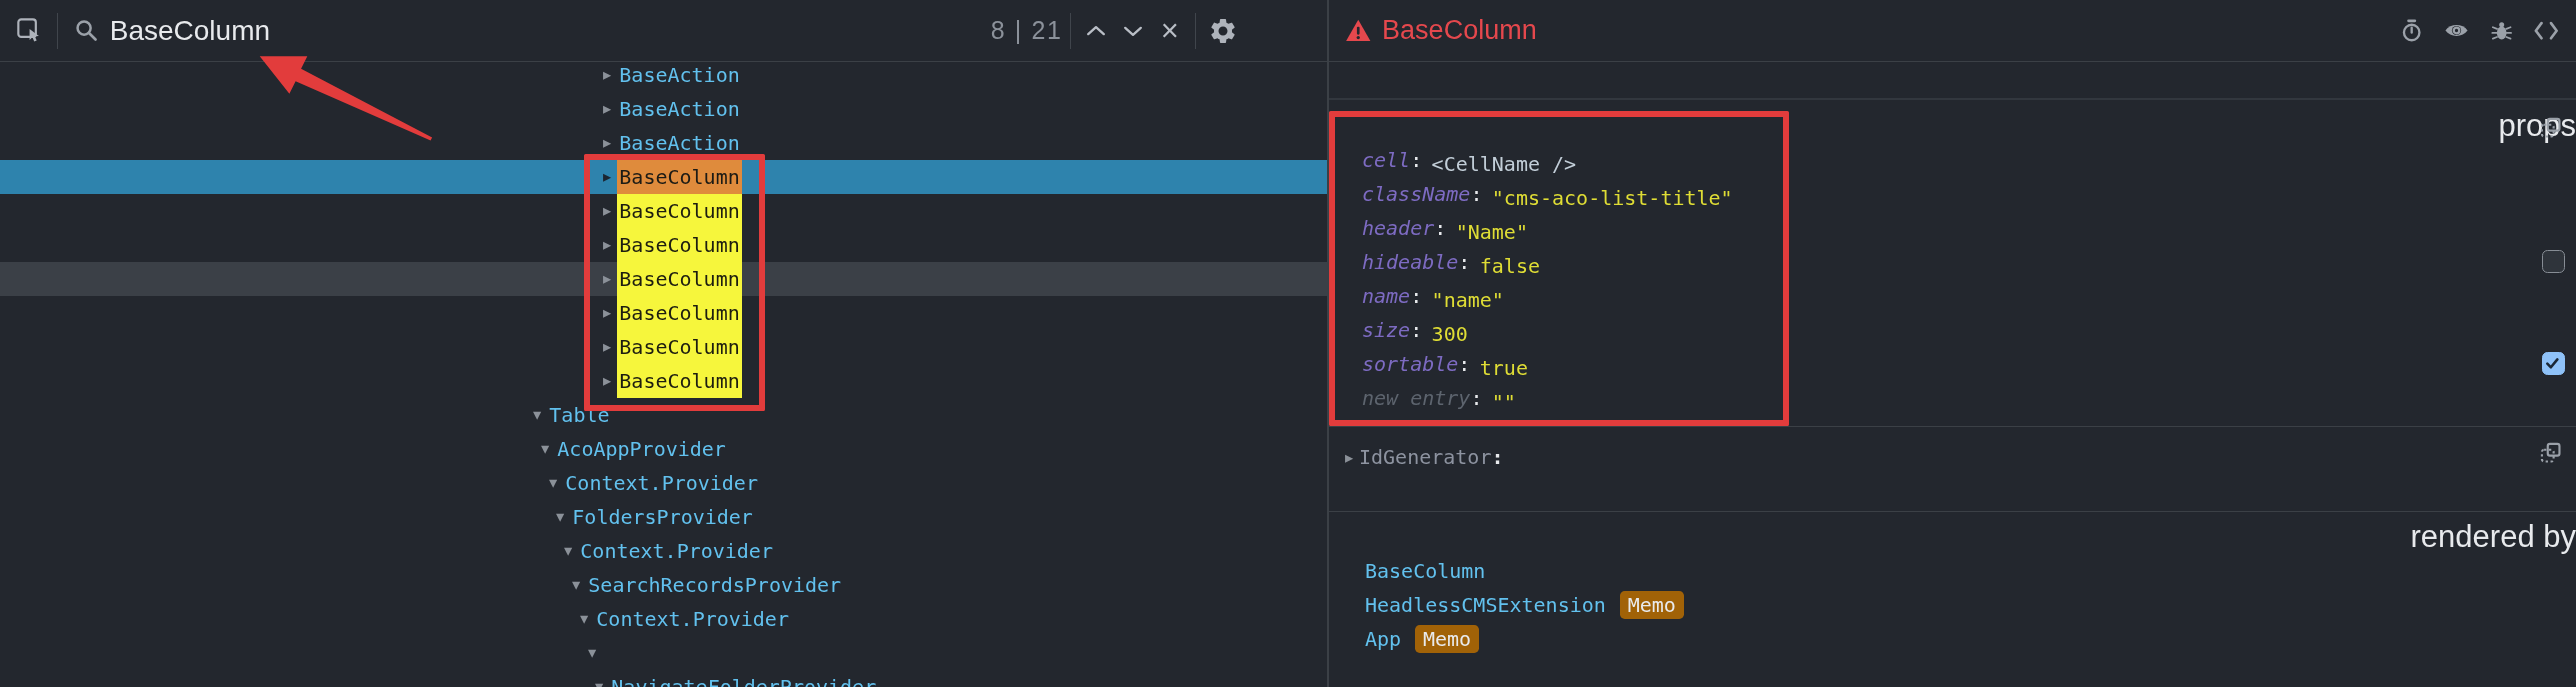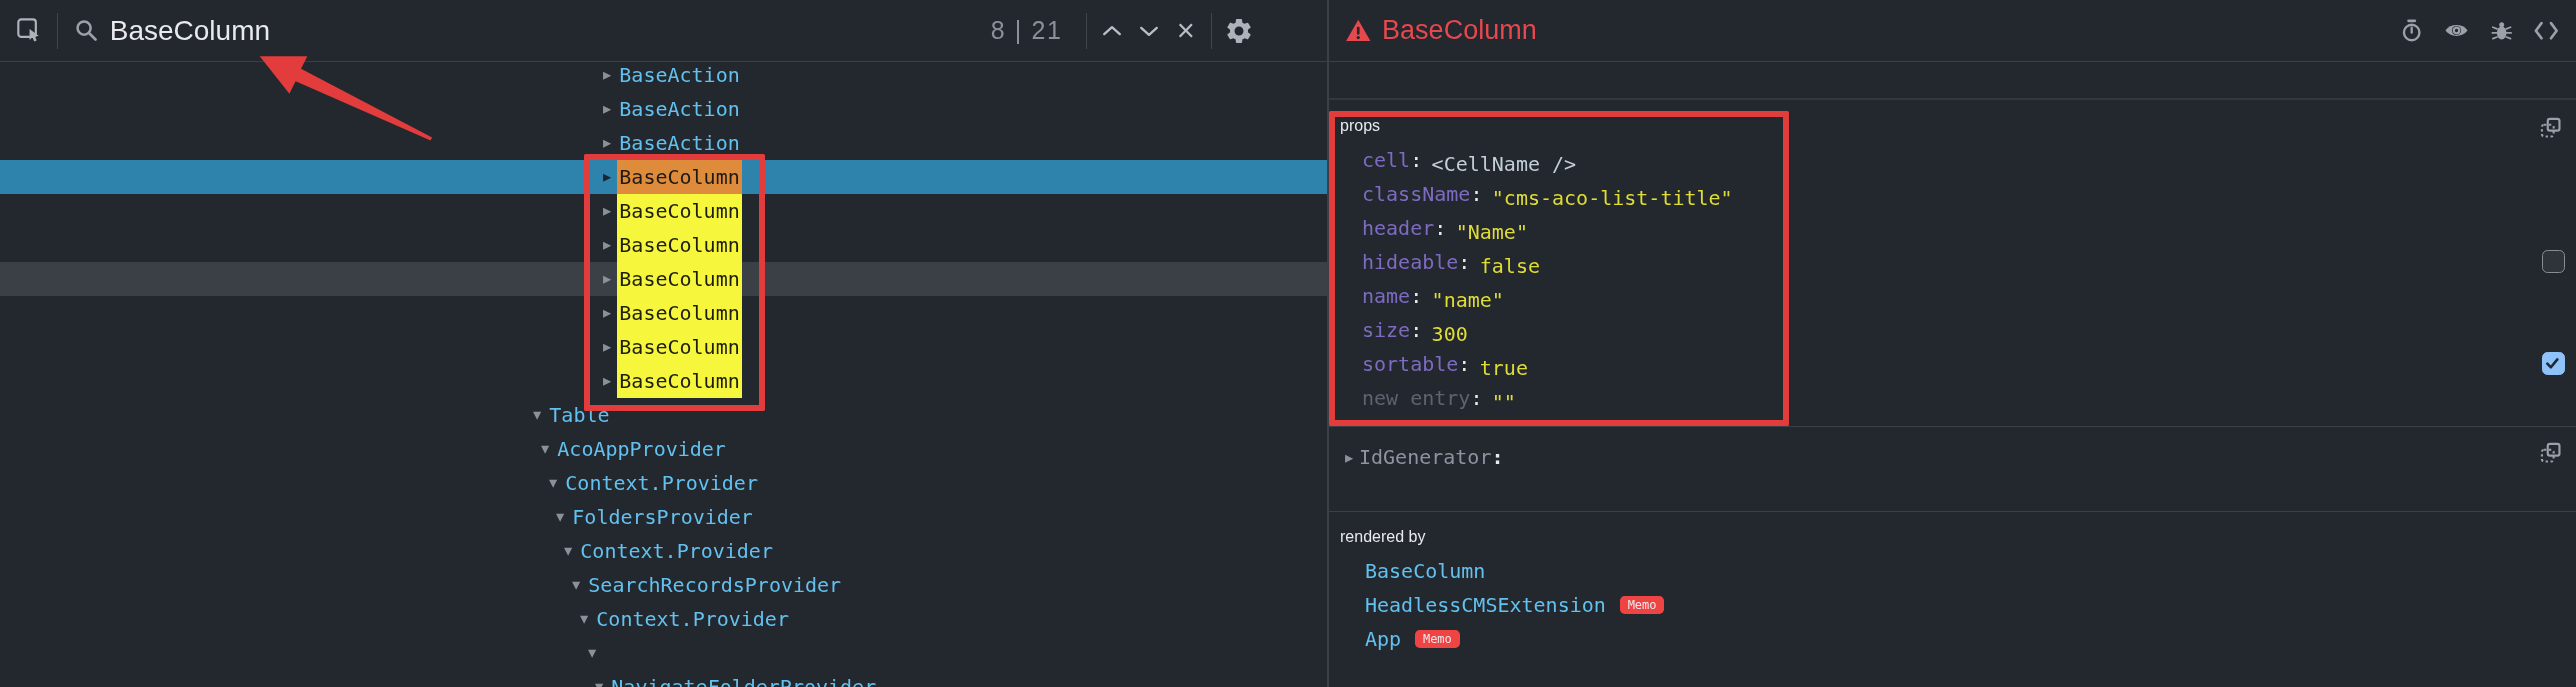--- a/index.html
+++ b/index.html
@@ -45,21 +45,21 @@
   .vsep{width:1.6px;height:36px;background:#40454c;margin:0 6.2px;}
   .inspect-btn{margin-left:9.4px;}
   .mag-wrap{margin-left:9.4px;display:flex;align-items:center;}
   .search-input{
     background:transparent;border:none;outline:none;
     color:var(--white);font-family:"Liberation Sans",sans-serif;
     font-size:28px;margin-left:11px;width:881px;height:47px;padding:0;
   }
   .counter{
     font-size:25px;color:var(--gray-text);white-space:nowrap;
-    margin-right:17px;letter-spacing:1.6px;
+    margin-right:1px;letter-spacing:1.6px;
   }
   .nav-btn{width:37px;}
   .close-btn{font-size:31px;line-height:1;color:#b9bec6;width:37px;}
 
   .panel-divider{
     position:absolute;left:1327px;top:0;width:2.3px;height:688px;
     background:var(--divider);cursor:col-resize;
   }
 
   .right-header{
@@ -94,35 +94,35 @@
   .row-label.hl-match{background:var(--yellow);color:#1d1d10;}
 
   
   .right-panel{position:absolute;left:1329px;top:64px;width:1247px;height:624px;}
   .subline{position:absolute;left:0;top:34px;width:1247px;height:1.6px;background:var(--subline);}
   .sec{position:absolute;left:0;width:1247px;}
   .sec-props{top:36px;height:327px;border-bottom:1.6px solid var(--divider);padding:12.5px 0 0 0;}
   .sec-hooks{top:365px;height:83px;border-bottom:1.6px solid var(--divider);padding:11px 0 0 0;}
   .sec-rendered{top:449px;height:175px;padding:11px 0 0 0;}
   .sec-label{
-    font-size:16px;color:var(--white);height:30px;line-height:26.5px;padding-left:11px;
+    font-size:31px;color:var(--white);height:30px;line-height:26.5px;padding-left:21px;text-align:right;
   }
   .copy-btn{
     position:absolute;right:12.5px;background:none;border:none;padding:0;cursor:pointer;
     color:var(--icon);width:25px;height:25px;
   }
   .sec-props .copy-btn{top:15.6px;}
   .sec-hooks .copy-btn{top:11px;}
 
   .prop-row{
     position:relative;height:34px;display:flex;align-items:center;
     font-family:"DejaVu Sans Mono",monospace;font-size:20px;
     padding-left:33px;padding-right:55px;white-space:nowrap;
   }
-  .prop-key{color:var(--key-purple);}
+  .prop-key{color:var(--key-purple);font-style:italic;}
   .prop-key.muted{color:var(--muted);text-align:right;}
   .prop-colon{color:var(--white);margin-right:9.4px;}
   .prop-val{cursor:text;margin-top:9px;}
   .v-string,.v-number,.v-boolean,.v-empty{color:var(--val-yellow);}
   .v-element{color:var(--elem-gray);}
   .checkbox{
     position:absolute;right:11px;top:5.5px;width:23.4px;height:23.4px;border-radius:5.5px;
     border:1.6px solid #878d95;background:#2f343b;cursor:pointer;
   }
   .checkbox.checked{background:#8fc2f8;border-color:#8fc2f8;}
@@ -135,21 +135,21 @@
   }
   .hook-row .twisty{color:#8b9199;}
   .hook-colon{color:var(--white);font-weight:bold;}
 
   .rendered-row{
     height:34px;display:flex;align-items:center;gap:14px;
     font-family:"DejaVu Sans Mono",monospace;font-size:20px;color:var(--tree-blue);
     padding-left:36px;cursor:pointer;
   }
   .badge{
-    background:#ef4444;color:var(--white);font-size:12px;
+    background:#a16207;color:var(--white);font-size:20px;
     padding:2.3px 7.8px;border-radius:4.7px;line-height:1.2;
   }
 
   
   .anno-rect{position:absolute;border:6.2px solid var(--anno-red);border-radius:1.6px;z-index:50;pointer-events:none;}
   .rect-tree{left:584px;top:154px;width:181px;height:257px;}
   .rect-props{left:1329px;top:111px;width:460px;height:315px;}
   .anno-arrow{position:absolute;left:0;top:0;z-index:51;pointer-events:none;}
 
   svg{display:block;}

